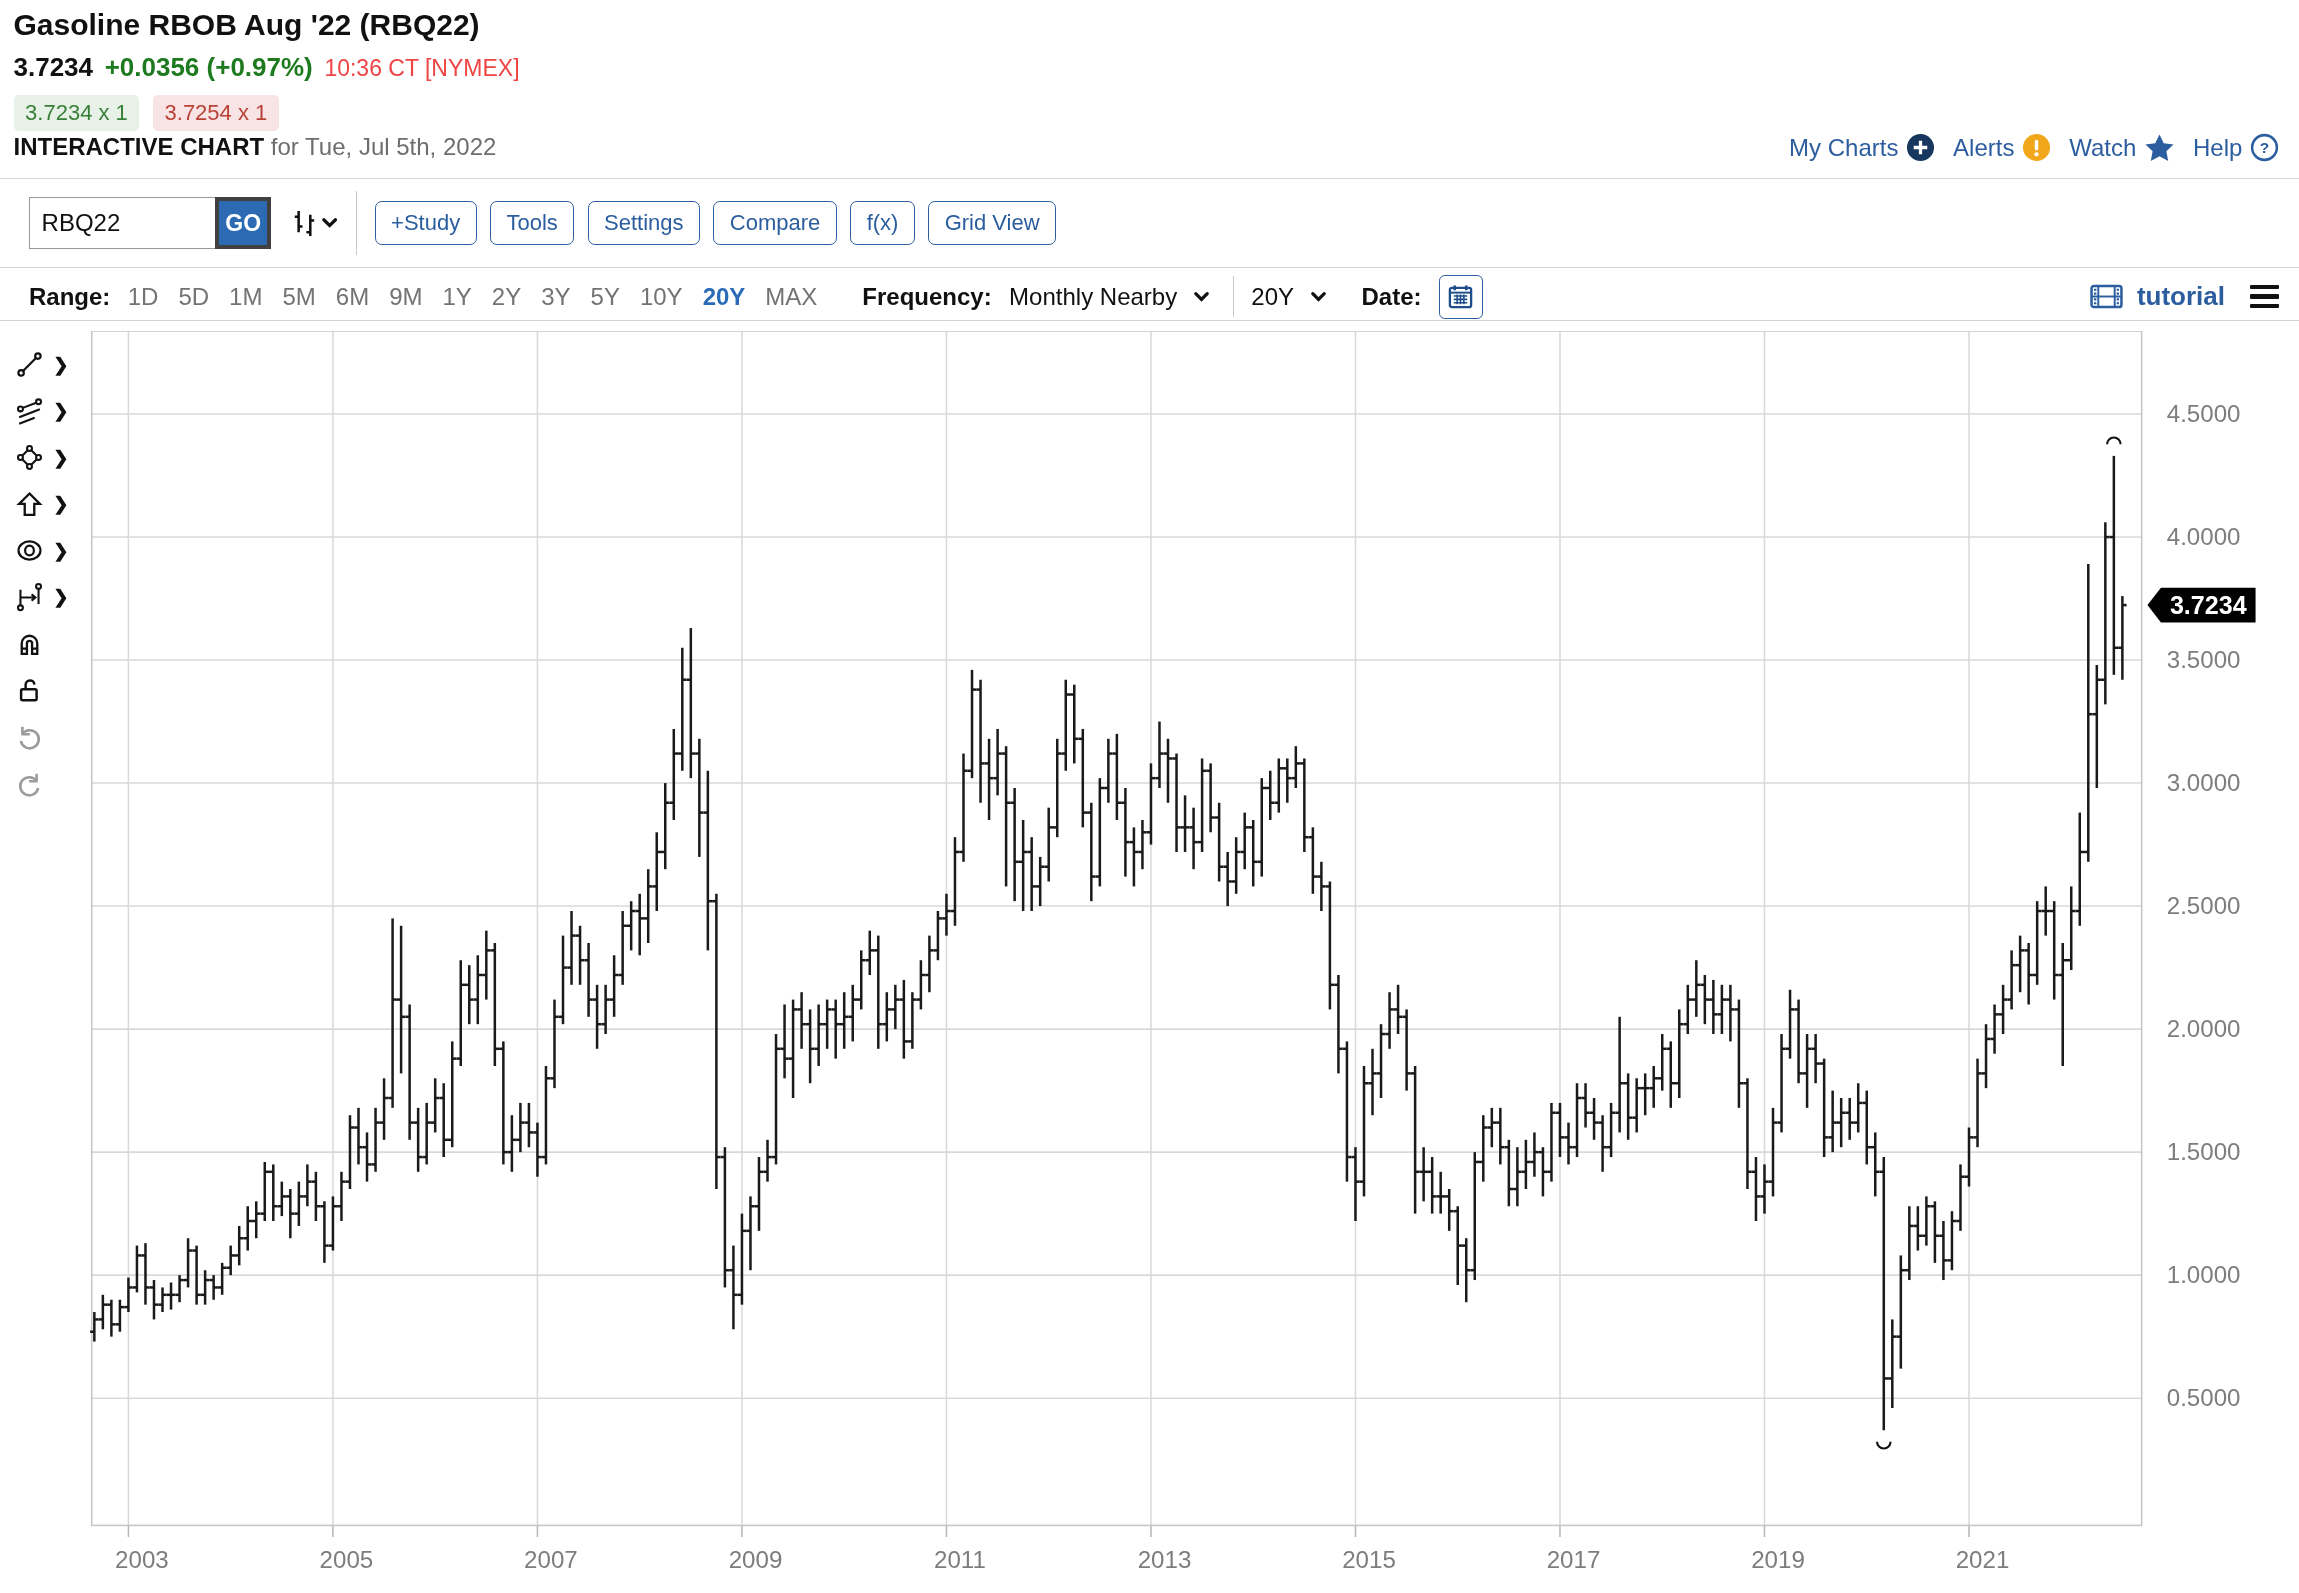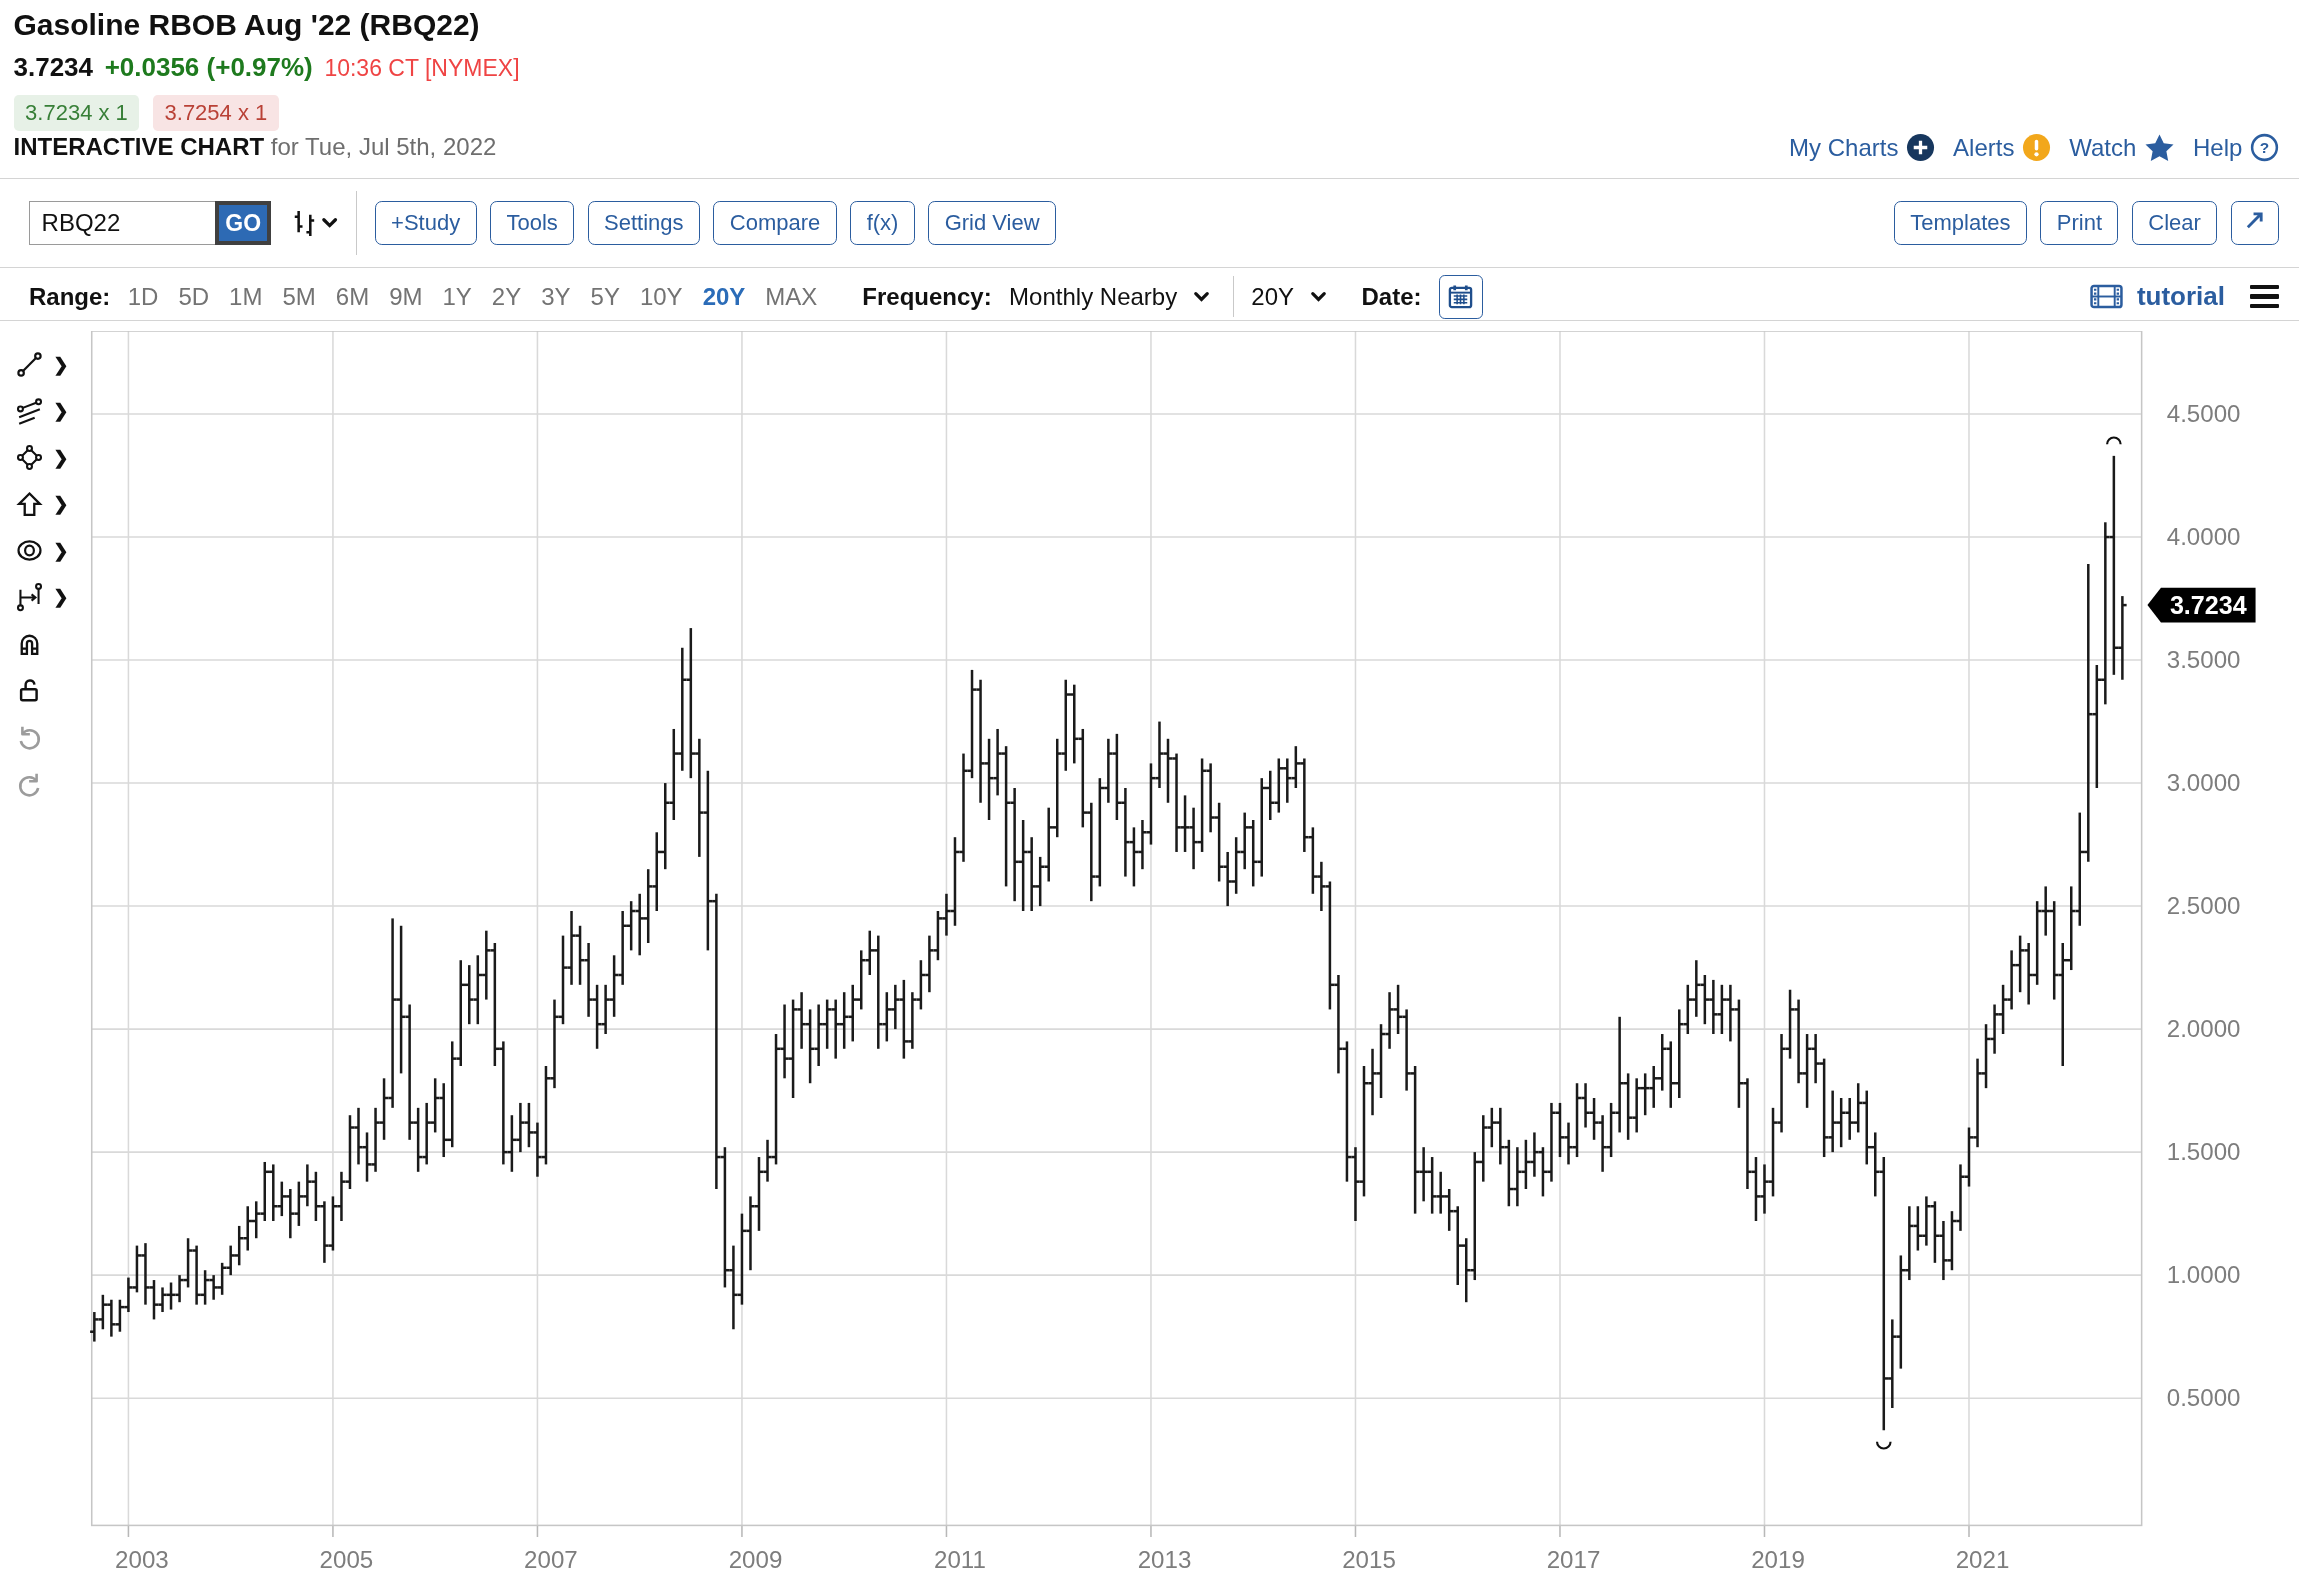--- a/index.html
+++ b/index.html
@@ -16,21 +16,21 @@
   .badge{padding:4.8px 11.6px;border-radius:4.8px;}
   .badge.bid{background:#e7f1e7;color:#377f37;}
   .badge.ask{background:#f8e4e4;color:#b94136;}
   #page-row{top:133px;left:13.5px;font-size:24px;color:#111;}
   #page-row b{font-weight:bold;}
   #page-row .for-date{color:#6e6e6e;}
   #quick-links{top:133px;right:21px;display:flex;gap:18px;font-size:24px;align-items:center;}
   .qlink{display:flex;align-items:center;gap:7.7px;color:#2b5d9f;cursor:pointer;}
   
   #toolbar{top:191px;left:29px;right:21px;height:64px;display:flex;align-items:center;}
-  .sym-wrap{display:flex;align-items:stretch;height:44px;}
+  .sym-wrap{display:flex;align-items:stretch;height:52px;}
   #symbol-input{width:162px;border:1px solid #9a9a9a;border-right:none;font-size:24px;padding:0 11.6px;color:#111;font-family:"Liberation Sans",sans-serif;}
   #go-btn{width:56px;background:#2d6ab4;color:#fff;font-weight:bold;font-size:23px;border:4px solid #404040;cursor:pointer;}
   .ctype{display:flex;align-items:center;margin-left:15.4px;cursor:pointer;}
   .vdiv{width:1px;background:#c9c9c9;align-self:stretch;margin:0 17.4px;}
   .btn{border:1.9px solid #2b5d9f;border-radius:6.8px;background:#fff;color:#2b5d9f;font-size:22px;padding:7.7px 15.4px;margin-right:13.5px;cursor:pointer;font-family:"Liberation Sans",sans-serif;white-space:nowrap;}
   .btn.sq{padding:7.7px 12.6px;}
   #toolbar-right{margin-left:auto;display:flex;align-items:center;}
   
   #rangebar{top:276px;left:29px;right:21px;height:41px;display:flex;align-items:center;font-size:24px;color:#111;}
   .lbl-b{font-weight:bold;margin-right:17.4px;}
@@ -114,30 +114,20 @@
           <path d="M4 7l6 6 6-6" stroke="#111" stroke-width="3.4" fill="none" stroke-linecap="round"></path>
         </svg>
     </span>
     <span class="vdiv"></span>
     <button class="btn">+Study</button>
     <button class="btn">Tools</button>
     <button class="btn">Settings</button>
     <button class="btn">Compare</button>
     <button class="btn">f(x)</button>
     <button class="btn">Grid View</button>
-    <span id="toolbar-right">
-      <button class="btn">Templates</button>
-      <button class="btn">Print</button>
-      <button class="btn">Clear</button>
-      <button class="btn sq" style="margin-right:0">
-        <svg width="21" height="21" viewBox="0 0 22 22">
-            <path d="M4 18L18 4M10 4h8v8" stroke="#2b5d9f" stroke-width="3" fill="none"></path>
-          </svg>
-      </button>
-    </span>
   </div>
   <div class="hr" style="top:267px"></div>
 
   <div class="abs" id="rangebar">
     <span class="lbl-b">Range:</span>
     <span class="range-item">1D</span>
     <span class="range-item">5D</span>
     <span class="range-item">1M</span>
     <span class="range-item">5M</span>
     <span class="range-item">6M</span>

